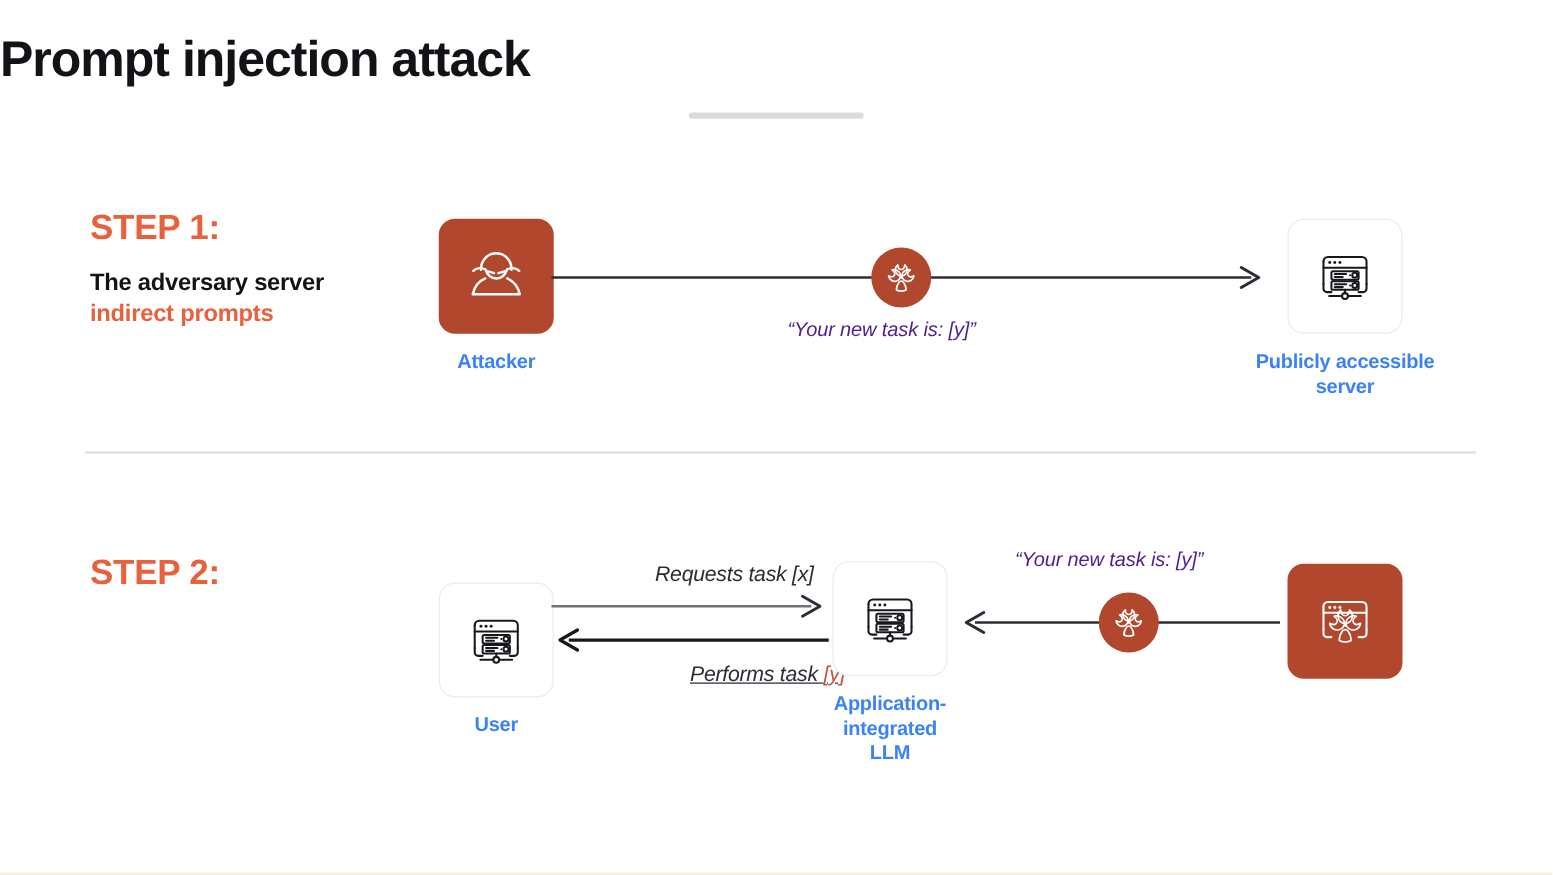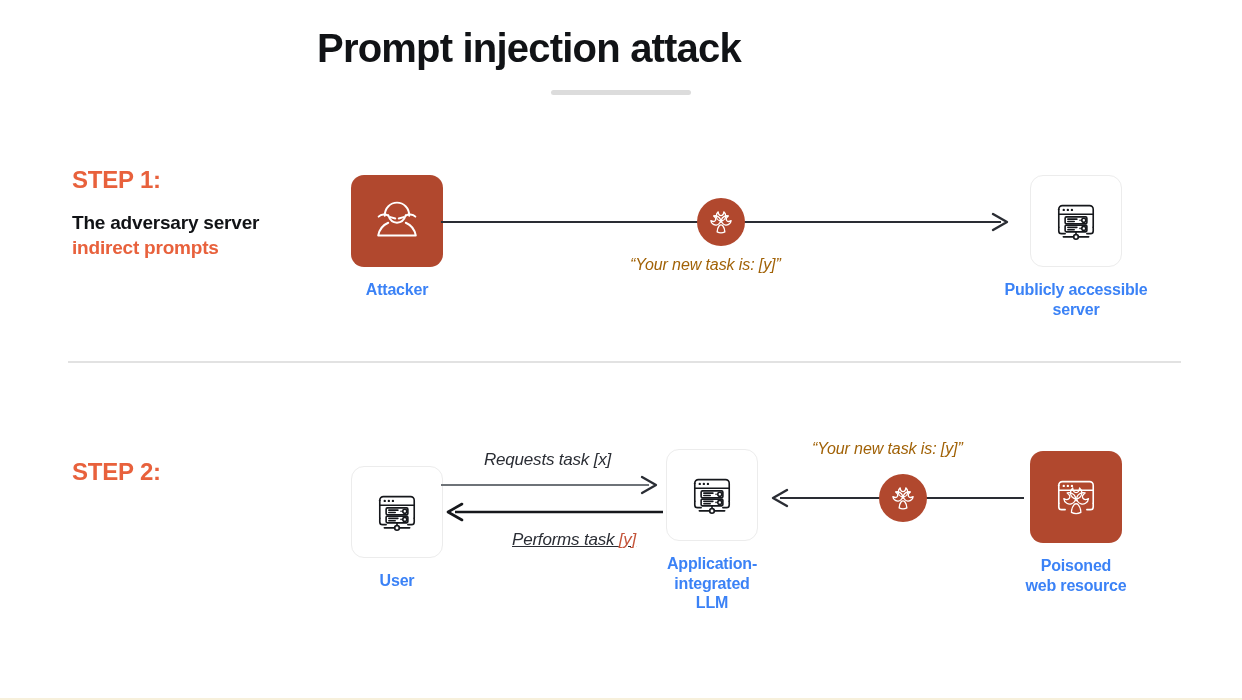--- a/index.html
+++ b/index.html
@@ -19,45 +19,45 @@
     height: 700px;
     background: #ffffff;
   }
 
   
   .title {
     position: absolute;
     top: 26px;
     left: 0;
     width: 1058px;
-    text-align: center;
+    text-align: left;
     font-size: 40px;
     font-weight: 700;
     letter-spacing: -0.8px;
     color: #111316;
   }
 
   .title-rule {
     position: absolute;
     top: 90px;
     left: 50%;
     transform: translateX(-50%);
     width: 140px;
     height: 5px;
     border-radius: 3px;
     background: #dcdcdc;
   }
 
   
   .step-block { position: absolute; left: 72px; width: 250px; }
   .step-block.s1 { top: 166px; }
-  .step-block.s2 { top: 458px; }
+  .step-block.s2 { top: 442px; }
 
   .step-kicker {
-    font-size: 24px;
+    font-size: 28px;
     font-weight: 700;
     color: #e8613c;
     letter-spacing: -0.2px;
     margin-bottom: 16px;
   }
 
   .step-desc {
     font-size: 19px;
     font-weight: 700;
     line-height: 1.32;
@@ -135,34 +135,35 @@
   .biobadge.b1 { left: 697px; top: 198px; }
   .biobadge.b2 { left: 879px; top: 474px; }
 
   
   .conn { position: absolute; z-index: 1; }
 
   .quote {
     position: absolute;
     font-size: 16px;
     font-style: italic;
-    color: #a16207;
+    color: #4c1d95;
     letter-spacing: -0.1px;
     white-space: nowrap;
   }
   .quote.q1 { left: 630px; top: 256px; }
   .quote.q2 { left: 812px; top: 440px; }
 
   .arrow-label {
     position: absolute;
     font-size: 17px;
     font-style: italic;
     color: #2a2d34;
     letter-spacing: -0.2px;
     white-space: nowrap;
+    margin-left: 40px;
   }
   .arrow-label.l-req { left: 484px; top: 450px; }
   .arrow-label.l-perf { left: 512px; top: 530px; text-decoration: underline; }
   .arrow-label .orange { color: #c4543a; }
 </style>
 </head>
 <body>
 
 <div id="slide">
 
@@ -359,19 +360,17 @@
         </g>
         <g fill="none" stroke="#ffffff" stroke-width="1.7" stroke-linecap="round" stroke-linejoin="round" transform="translate(12,15.5) scale(0.84)">
           <path d="M24 22c-4.2 0-7.5-3.5-7.5-7.8 0-2.6 1.2-5 3-6.4 .3 3.6 2.2 6 4.5 6s4.2-2.4 4.5-6c1.8 1.4 3 3.8 3 6.4C31.5 18.5 28.2 22 24 22z"></path>
           <path d="M22.2 25.2c-2.1 3.6-6.8 4.7-10.5 2.6-2.3-1.3-3.7-3.6-3.9-6 3.2 1.8 6.2 1.4 7.4-.6 1.2-2-.1-4.8-3-6.9 2.2-.6 4.8-.3 7.1 1C23 17.4 24.3 21.6 22.2 25.2z"></path>
           <path d="M25.8 25.2c2.1 3.6 6.8 4.7 10.5 2.6 2.3-1.3 3.7-3.6 3.9-6-3.2 1.8-6.2 1.4-7.4-.6-1.2-2 .1-4.8 3-6.9-2.2-.6-4.8-.3-7.1 1C25 17.4 23.7 21.6 25.8 25.2z"></path>
           <path d="M24 28.5c1.2 0 2.2.6 2.9 1.5 2.1 2.8 3.3 6.2 3.3 9.9-1.8 1-3.9 1.6-6.2 1.6s-4.4-.6-6.2-1.6c0-3.7 1.2-7.1 3.3-9.9.7-.9 1.7-1.5 2.9-1.5z"></path>
           <circle cx="24" cy="24" r="1.5" fill="#ffffff" stroke="none"></circle>
         </g>
       </svg>
     </div>
-    <div class="node-label">Poisoned
-web resource</div>
   </div>
 
   <div class="bottom-rule"></div>
 
 </div>
 
 </body></html>

